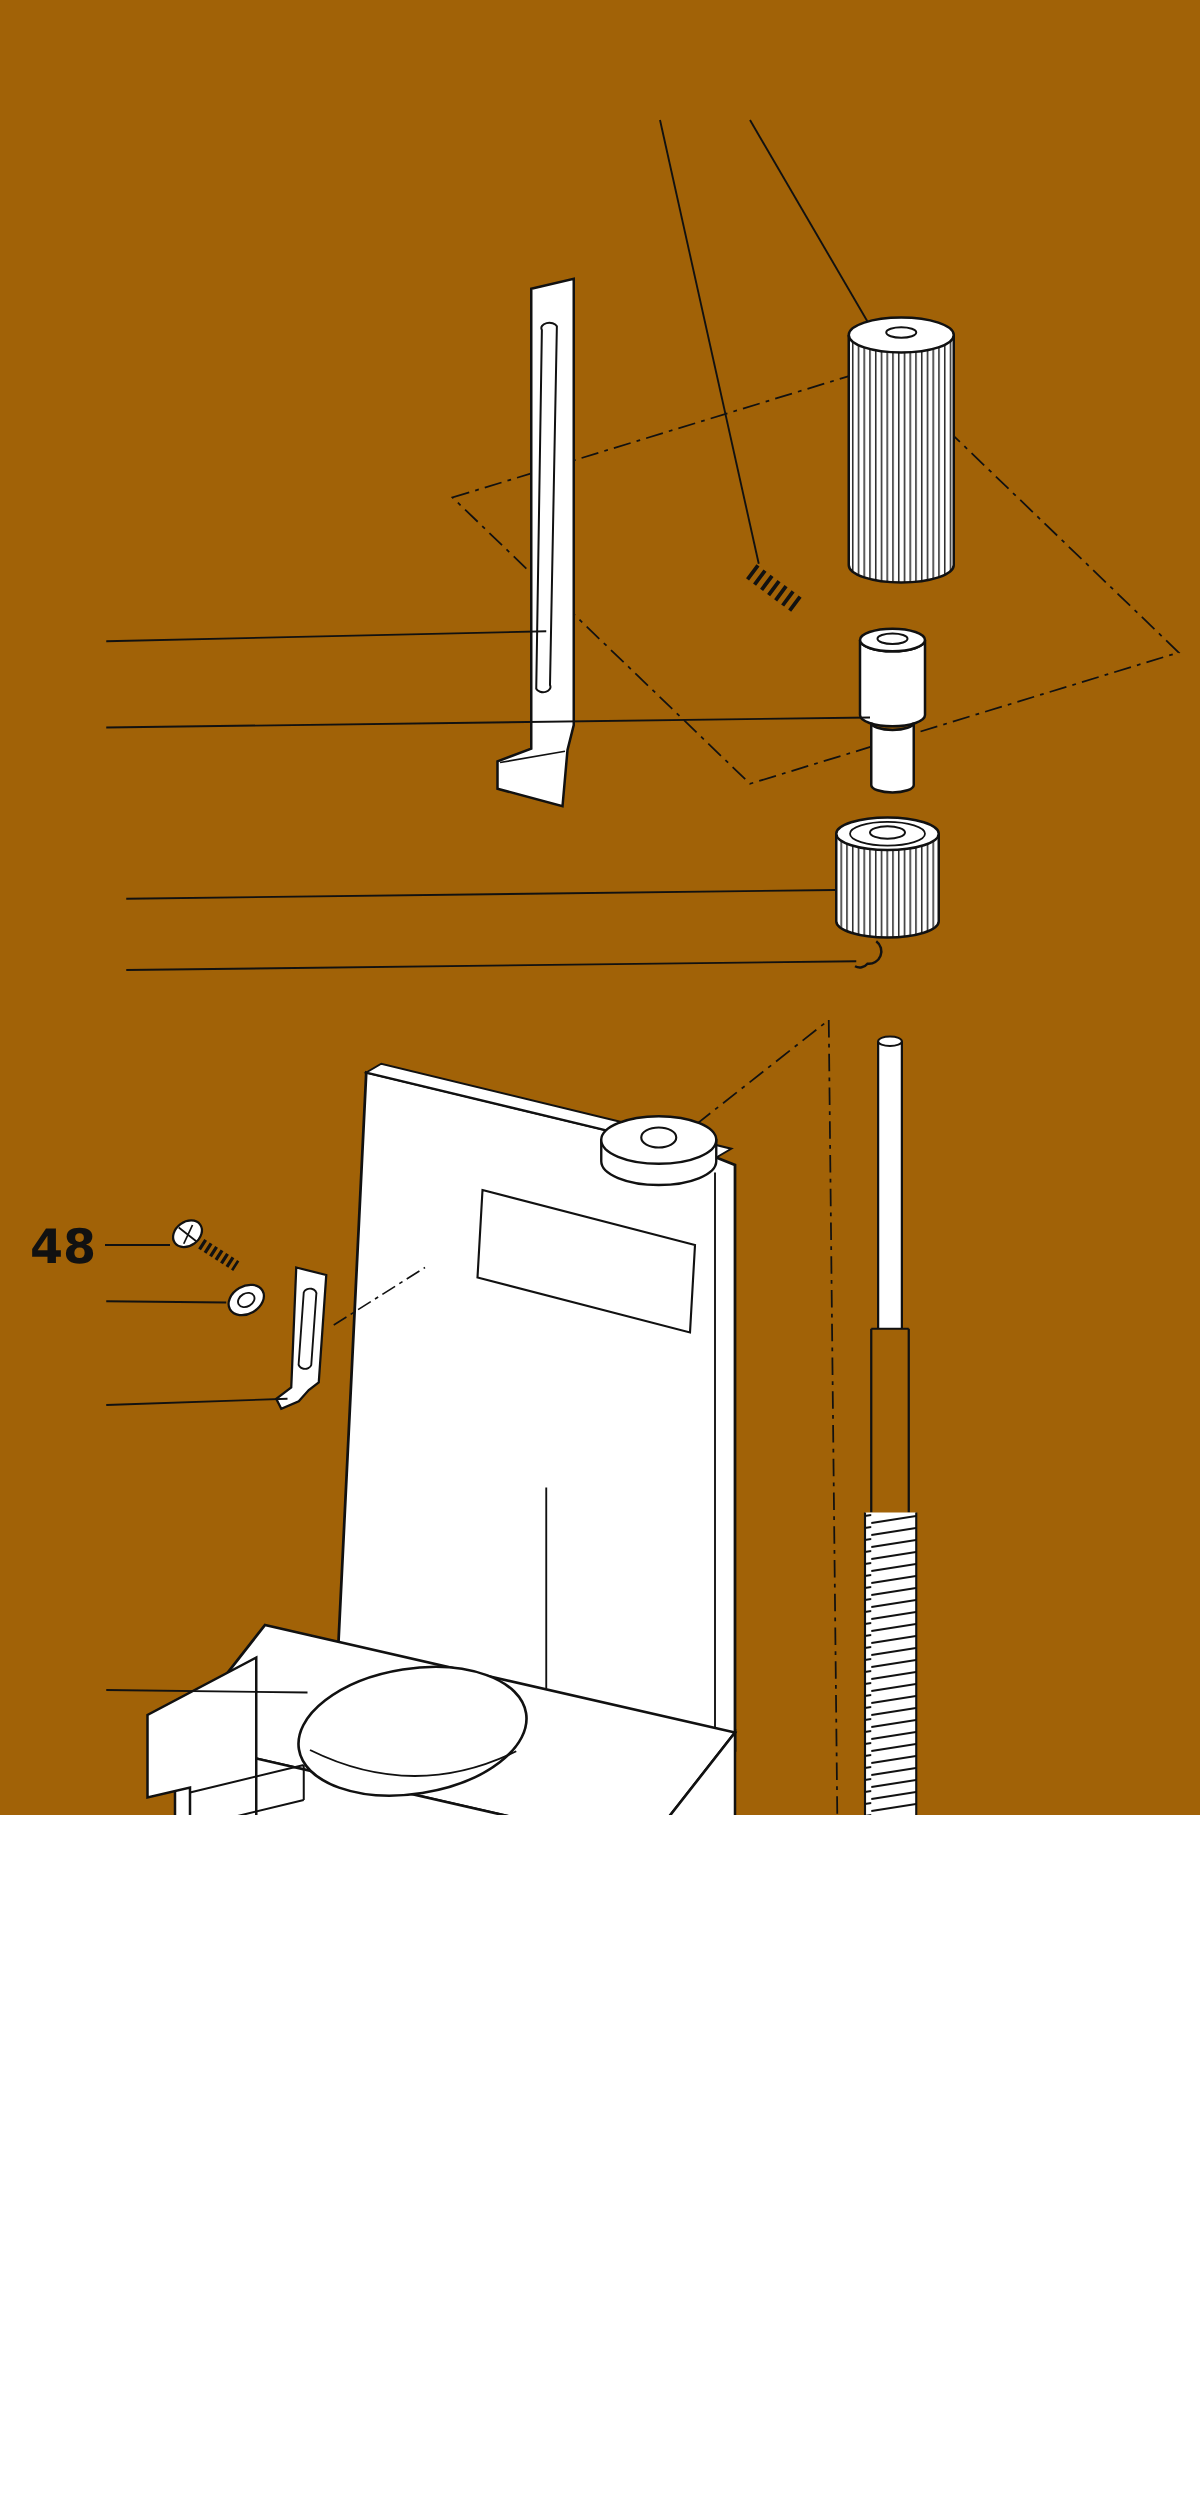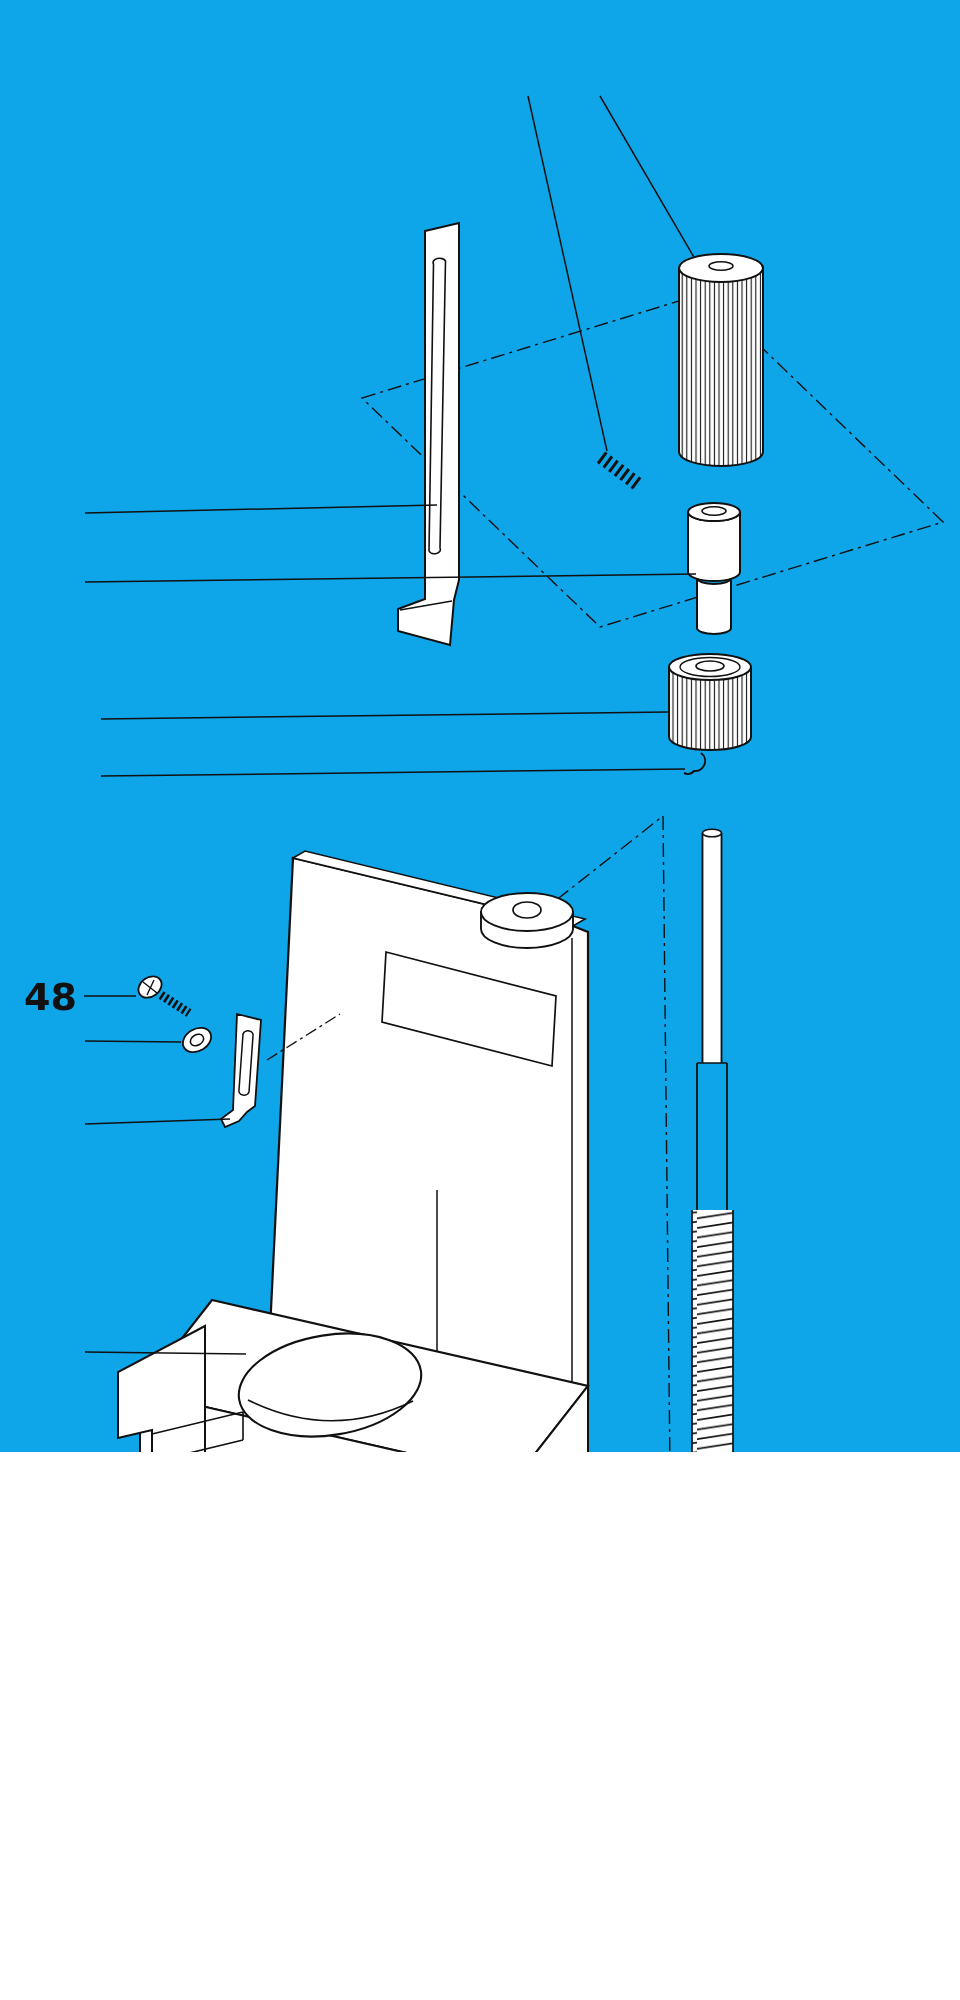--- a/index.html
+++ b/index.html
@@ -1,16 +1,16 @@
 <!DOCTYPE html>
 <html><head>
 <meta charset="utf-8">
 <style>
   html,body{margin:0;padding:0;background:#ffffff;}
-  .page{position:relative;width:960px;height:1452px;background:#0ea5e9;overflow:hidden;
+  .page{position:relative;width:960px;height:1452px;background:#a16207;overflow:hidden;
         font-family:"DejaVu Sans","Liberation Sans",sans-serif;}
   svg{position:absolute;left:0;top:0;}
   .callout{font-family:"DejaVu Sans","Liberation Sans",sans-serif;font-weight:700;
            font-size:38px;fill:#111;}
 </style>
 </head>
 <body>
 
 <div class="page">
 <svg width="960" height="2000" viewBox="0 0 960 2000">

